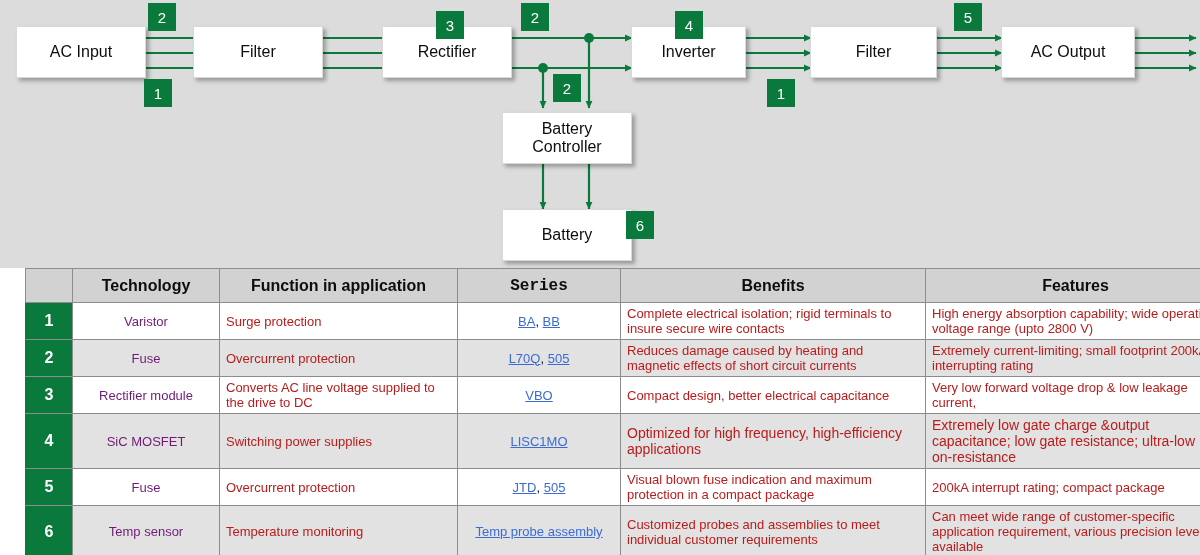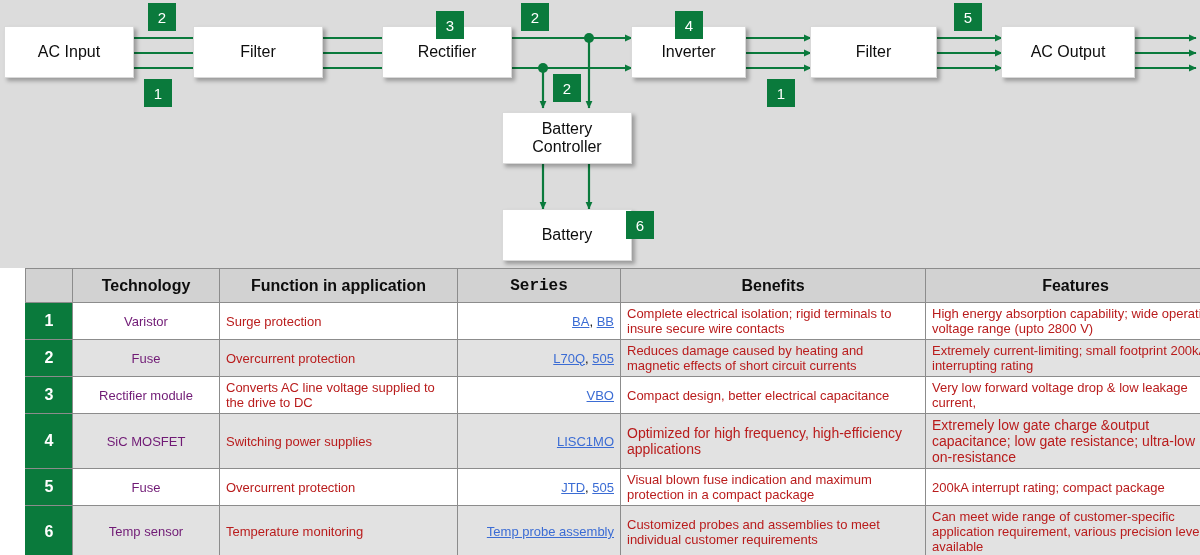--- a/index.html
+++ b/index.html
@@ -67,21 +67,21 @@
   td.idx {
     background:#0a7a3c;
     color:#ffffff;
     font-weight:bold;
     font-size:16px;
     text-align:center;
     border-left:1px solid #0a7a3c;
   }
   td.tech { text-align:center; font-size:13px; color:#701a75; }
   td.func, td.ben, td.feat { text-align:left; font-size:13px; color:#b91c1c; }
-  td.series { text-align:right; font-size:13px; }
+  td.series { text-align:center; font-size:13px; }
 
   tr.alt td:not(.idx) { background:#e2e2e2; }
   tr:not(.alt) td:not(.idx) { background:#ffffff; }
 
   
   tr[data-row="4"] td.ben, tr[data-row="4"] td.feat { font-size:14px; }
 
   a.lnk { color:#3b6cd4; text-decoration:underline; }
   .sep { color:#0d0d0d; text-decoration:none; }
 </style>
@@ -126,21 +126,21 @@
       <line x1="1134" y1="38" x2="1196" y2="38"></line>
       <line x1="1134" y1="53" x2="1196" y2="53"></line>
       <line x1="1134" y1="68" x2="1196" y2="68"></line>
     </g>
     <g fill="#0a7a3c">
       <circle cx="589" cy="38" r="5"></circle>
       <circle cx="543" cy="68" r="5"></circle>
     </g>
   </svg>
 
-  <div class="node" style="left:4px; top:26px; width:130px; height:52px;">
+  <div class="node" style="left:16px; top:26px; width:130px; height:52px;">
     <span>AC Input</span>
   </div>
 
   <div class="node" style="left:193px; top:26px; width:130px; height:52px;">
     <span>Filter</span>
   </div>
 
   <div class="node" style="left:631px; top:26px; width:115px; height:52px;">
     <span>Inverter</span>
   </div>

